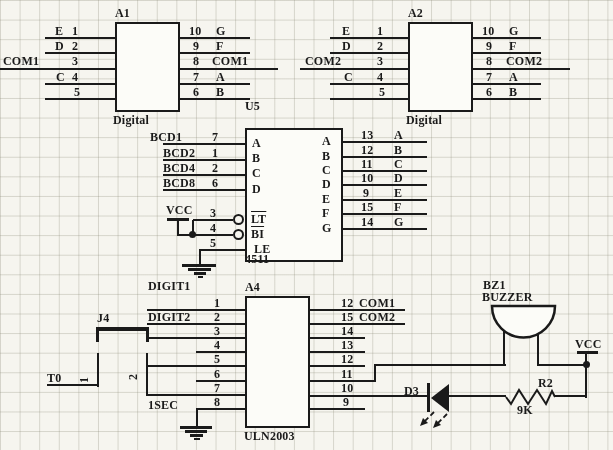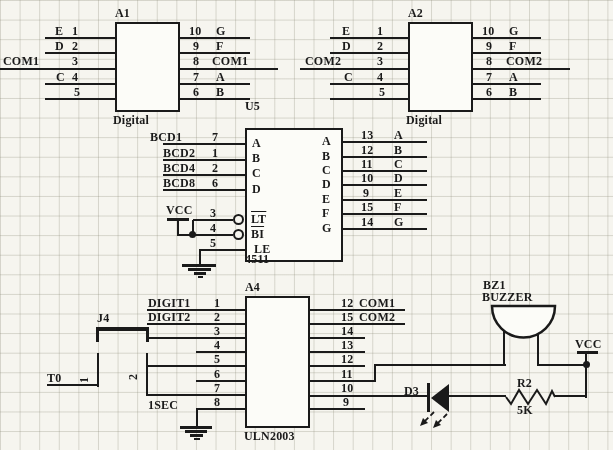--- a/index.html
+++ b/index.html
@@ -181,21 +181,21 @@
 
   <div class="wh" style="left:147px;top:309px;width:100px"></div>
   <div class="wh" style="left:147px;top:323px;width:100px"></div>
   <div class="wh" style="left:147px;top:337px;width:100px"></div>
   <div class="wh" style="left:196px;top:351px;width:51px"></div>
   <div class="wh" style="left:147px;top:365px;width:100px"></div>
   <div class="wh" style="left:196px;top:380px;width:51px"></div>
   <div class="wh" style="left:147px;top:394px;width:100px"></div>
   <div class="wh" style="left:196px;top:408px;width:51px"></div>
 
-  <div class="t" style="left:148px;top:297px">DIGIT1</div>
+  <div class="t" style="left:148px;top:280px">DIGIT1</div>
   <div class="t" style="left:214px;top:297px">1</div>
   <div class="t" style="left:148px;top:311px">DIGIT2</div>
   <div class="t" style="left:214px;top:311px">2</div>
   <div class="t" style="left:214px;top:325px">3</div>
   <div class="t" style="left:214px;top:339px">4</div>
   <div class="t" style="left:214px;top:353px">5</div>
   <div class="t" style="left:214px;top:368px">6</div>
   <div class="t" style="left:148px;top:399px">1SEC</div>
   <div class="t" style="left:214px;top:382px">7</div>
   <div class="t" style="left:214px;top:396px">8</div>
@@ -243,22 +243,22 @@
   <div class="wv" style="left:537px;top:333px;height:33px"></div>
   <div class="wv" style="left:374px;top:364px;height:18px"></div>
   <div class="wh" style="left:374px;top:364px;width:132px"></div>
   <div class="wh" style="left:539px;top:364px;width:50px"></div>
   <div class="dot" style="left:583px;top:361px"></div>
   <div class="t" style="left:575px;top:338px">VCC</div>
   <div class="wh" style="left:577px;top:351px;width:21px;height:3px"></div>
   <div class="wv" style="left:585px;top:353px;height:45px"></div>
   <div class="wh" style="left:554px;top:395px;width:33px"></div>
   <div class="wh" style="left:448px;top:395px;width:58px"></div>
-  <div class="t" style="left:517px;top:377px">R2</div>
-  <div class="t" style="left:517px;top:404px">5K</div>
+  <div class="t" style="left:538px;top:377px">R2</div>
+  <div class="t" style="left:517px;top:404px">9K</div>
   <div class="t" style="left:404px;top:385px">D3</div>
 
   <svg class="ovl" width="613" height="450" viewBox="0 0 613 450">
     <path d="M492,306 A31.5,31.5 0 0 0 555,306 Z" fill="#fcfcf8" stroke="#1a1a1a" stroke-width="2.5"></path>
     <polyline points="506,397 511,404 519,390 528,404 537,390 546,404 552,391 555,397" fill="none" stroke="#1a1a1a" stroke-width="2"></polyline>
     <line x1="428.5" y1="383" x2="428.5" y2="412" stroke="#1a1a1a" stroke-width="3"></line>
     <polygon points="431,398 449,384 449,412" fill="#1a1a1a"></polygon>
     <g stroke="#1a1a1a" stroke-width="1.8">
       <line x1="434" y1="412" x2="424" y2="422" stroke-dasharray="5 3"></line>
       <polygon points="420,426 428,423 423,418" fill="#1a1a1a" stroke="none"></polygon>

